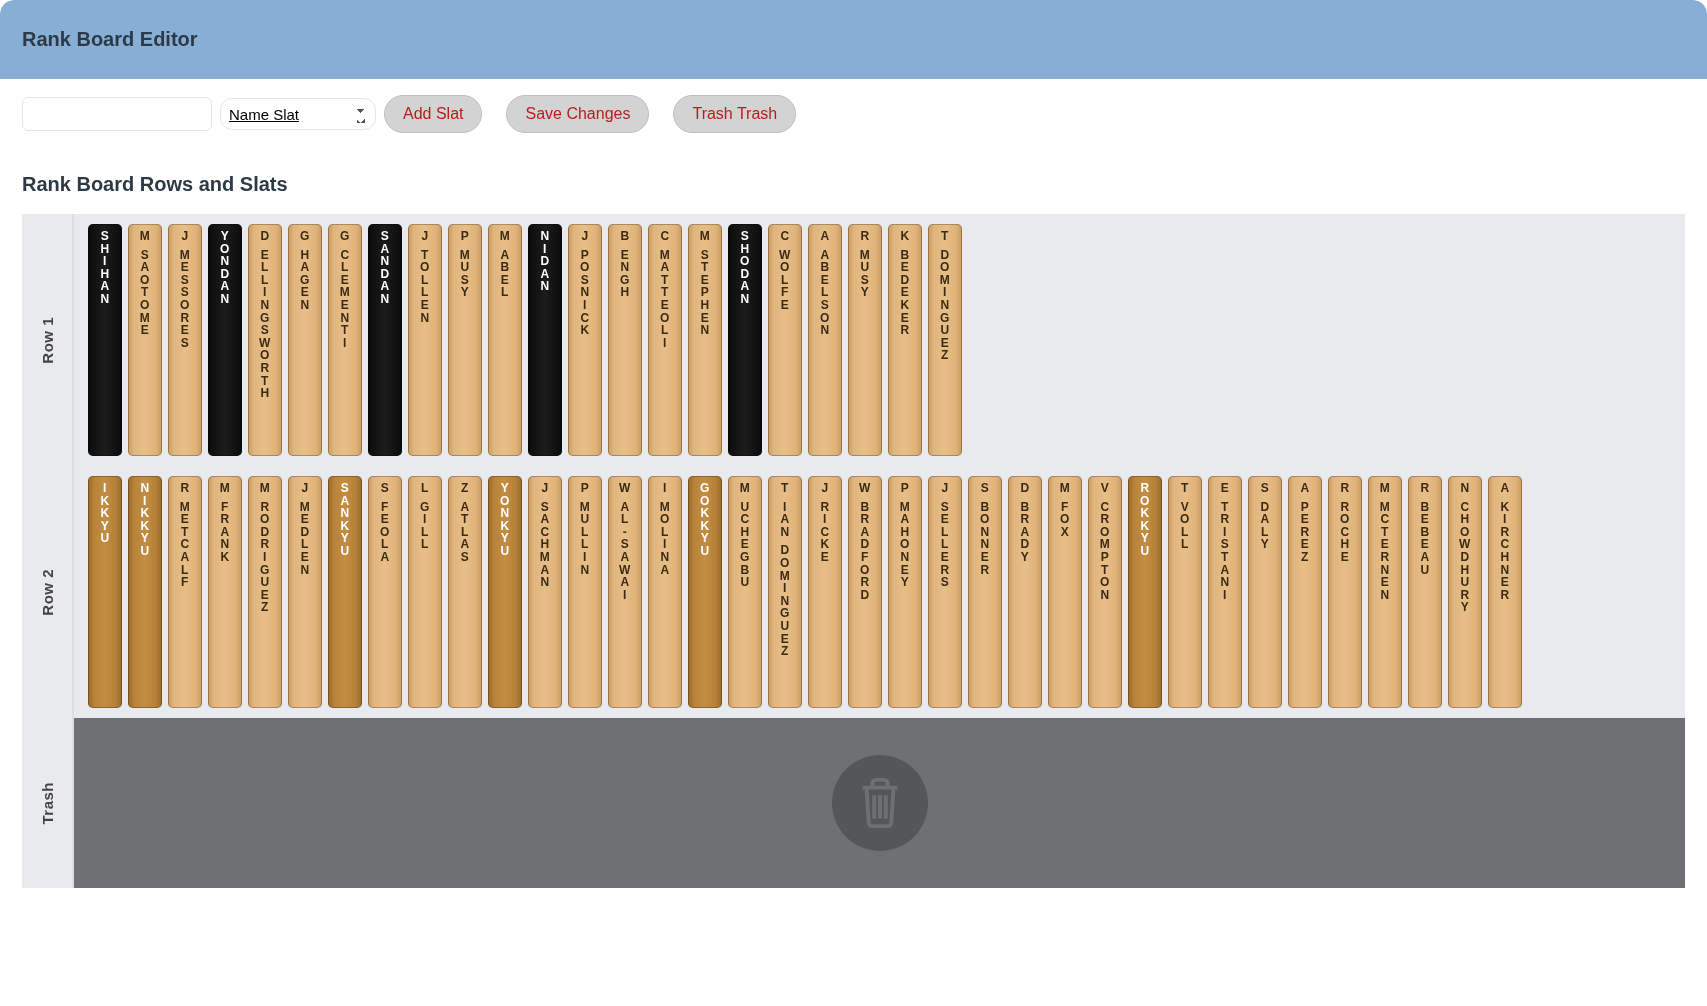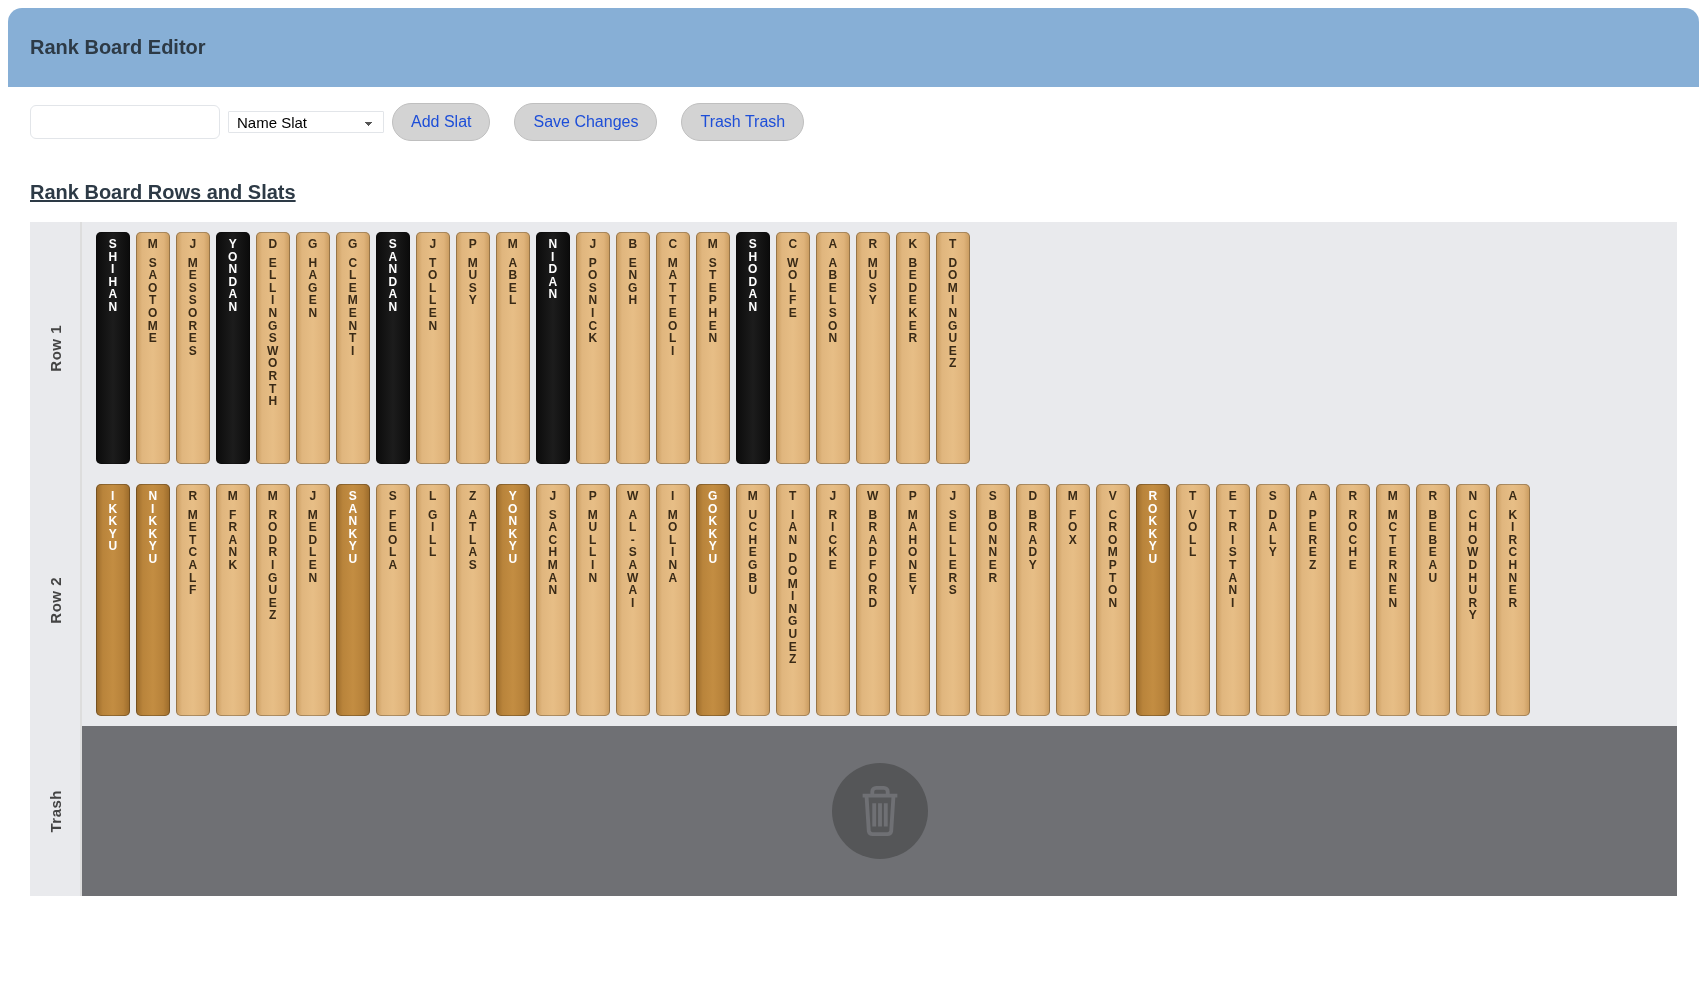--- a/index.html
+++ b/index.html
@@ -5,21 +5,21 @@
   * { box-sizing: border-box; }
   html, body {
     margin: 0;
     padding: 0;
     font-family: -apple-system, BlinkMacSystemFont, "Segoe UI", Arial, sans-serif;
     background: #fff;
     color: #333;
   }
   .page {
     width: 1707px;
-    padding: 8px;
+    padding: 0;
     background: #fff;
     border-radius: 14px;
     overflow: hidden;
   }
   .header-bar {
     background: #87afd6;
     padding: 28px 22px;
     border-top-left-radius: 14px;
     border-top-right-radius: 14px;
   }
@@ -40,62 +40,62 @@
     width: 190px;
     height: 34px;
     border: 1px solid #e2e5e9;
     border-radius: 6px;
     padding: 0 10px;
     font-size: 14px;
     background: #fff;
   }
   .slat-type-select {
     width: 156px;
-    height: 22px;
+    height: 32px;
     border: 1px solid #e2e5e9;
-    border-radius: 1px;
+    border-radius: 12px;
     padding: 0 8px;
     font-size: 15px;
     background: #fff;
     appearance: none;
     -webkit-appearance: none;
     background-image:
       linear-gradient(45deg, transparent 50%, #555 50%),
       linear-gradient(135deg, #555 50%, transparent 50%),
       linear-gradient(45deg, #555 50%, transparent 50%),
       linear-gradient(135deg, transparent 50%, #555 50%);
     background-position:
       calc(100% - 14px) 10px,
       calc(100% - 10px) 10px,
       calc(100% - 14px) 20px,
       calc(100% - 10px) 20px;
     background-size: 4px 4px;
     background-repeat: no-repeat;
+    text-decoration: underline;
   }
   .btn {
     height: 38px;
     padding: 0 18px;
     border: 1px solid #bfbfbf;
     border-radius: 19px;
     background: #d3d3d3;
     font-size: 16px;
-    color: #1d4ed8;
+    color: #b91c1c;
     cursor: pointer;
   }
   .btn + .btn { margin-left: 16px; }
   .board-section {
     padding: 10px 22px 30px 22px;
     background: #fff;
   }
   .board-title {
     font-size: 20px;
     font-weight: 600;
     color: #2d3a46;
     margin: 14px 0 18px 0;
-    text-decoration: underline;
   }
   .rows-wrap {
     background: #e9eaed;
     border-radius: 8px;
     padding: 0;
   }
   .row {
     display: flex;
     align-items: stretch;
   }

